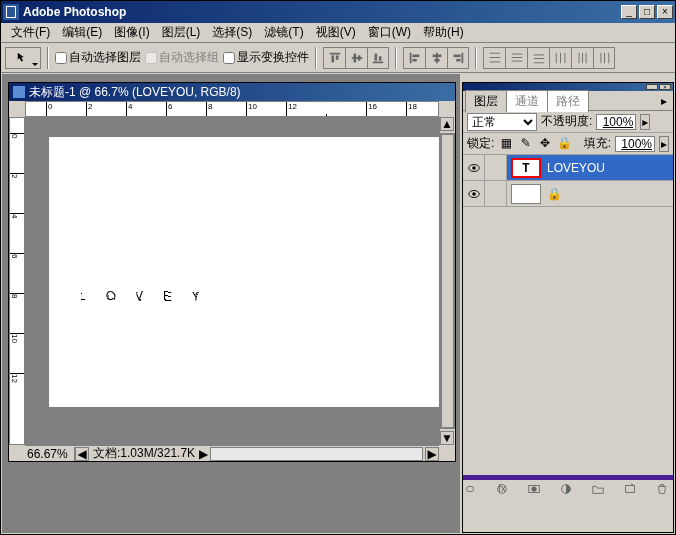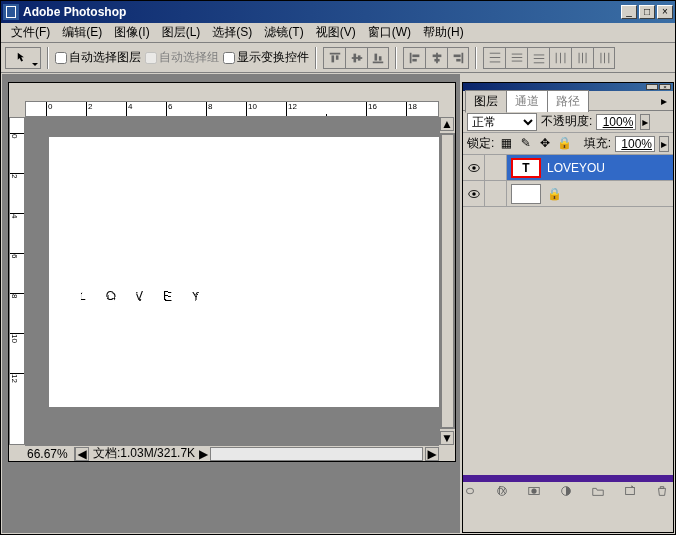--- a/index.html
+++ b/index.html
@@ -69,21 +69,21 @@
 .layer-list { flex: 1; overflow: auto; background: #d4d0c8; }
 .layer-row { height: 26px; display: flex; align-items: center; border-bottom: 1px solid #a0a0a0; cursor: pointer; }
 .layer-row.selected { background: #3169c6; color: #fff; }
 .layer-row .vis { width: 22px; height: 100%; border-right: 1px solid #a0a0a0; display: flex; align-items: center; justify-content: center; background: #d4d0c8; }
 .layer-row .link { width: 22px; height: 100%; border-right: 1px solid #a0a0a0; background: #d4d0c8; }
 .layer-row .thumb { width: 30px; height: 20px; background: #fff; border: 1px solid #808080; margin: 0 4px; display: flex; align-items: center; justify-content: center; font-weight: bold; color: #000; }
 .layer-row .thumb.highlighted { border: 2px solid #e00; }
 .layer-row .name { flex: 1; padding-left: 2px; font-style: italic; }
 .layer-row.selected .name { font-style: normal; }
 .layer-row .lock { width: 20px; text-align: center; }
-.panel-footer { height: 22px; border-top: 7px solid #4c1d95; display: flex; align-items: flex-start; justify-content: flex-end; gap: 18px; padding: 0 4px; }
+.panel-footer { height: 22px; border-top: 5px solid #4c1d95; display: flex; align-items: flex-start; justify-content: flex-end; gap: 18px; padding: 0 4px; }
 .panel-footer .fbtn { width: 20px; height: 18px; display: flex; align-items: center; justify-content: center; cursor: pointer; }
 
 svg.icon { width: 14px; height: 14px; }
 </style>
 </head>
 <body>
 
 <svg width="0" height="0" style="position:absolute">
 <filter id="wavy">
       <feTurbulence baseFrequency="0.08" numOctaves="2" result="t"></feTurbulence>
@@ -222,20 +222,24 @@
           <rect x="4" y="2" width="1" height="12" fill="#666"></rect>
           <rect x="8" y="2" width="1" height="12" fill="#666"></rect>
           <rect x="13" y="2" width="1" height="12" fill="#666"></rect>
         </svg>
       </div>
   </div>
 </div>
 
 <div class="doc-area">
   <div class="doc-window">
+    <div class="doc-titlebar">
+      <div class="win-icon"></div>
+      <span>未标题-1 @ 66.7% (LOVEYOU, RGB/8)</span>
+    </div>
     <div class="ruler-h">
         <div class="tick" style="left: 20px;">0</div>
         <div class="tick" style="left: 60px;">2</div>
         <div class="tick" style="left: 100px;">4</div>
         <div class="tick" style="left: 140px;">6</div>
         <div class="tick" style="left: 180px;">8</div>
         <div class="tick" style="left: 220px;">10</div>
         <div class="tick" style="left: 260px;">12</div>
         <div class="tick" style="left: 300px; margin-top: 12px;">14</div>
         <div class="tick" style="left: 340px;">16</div>

